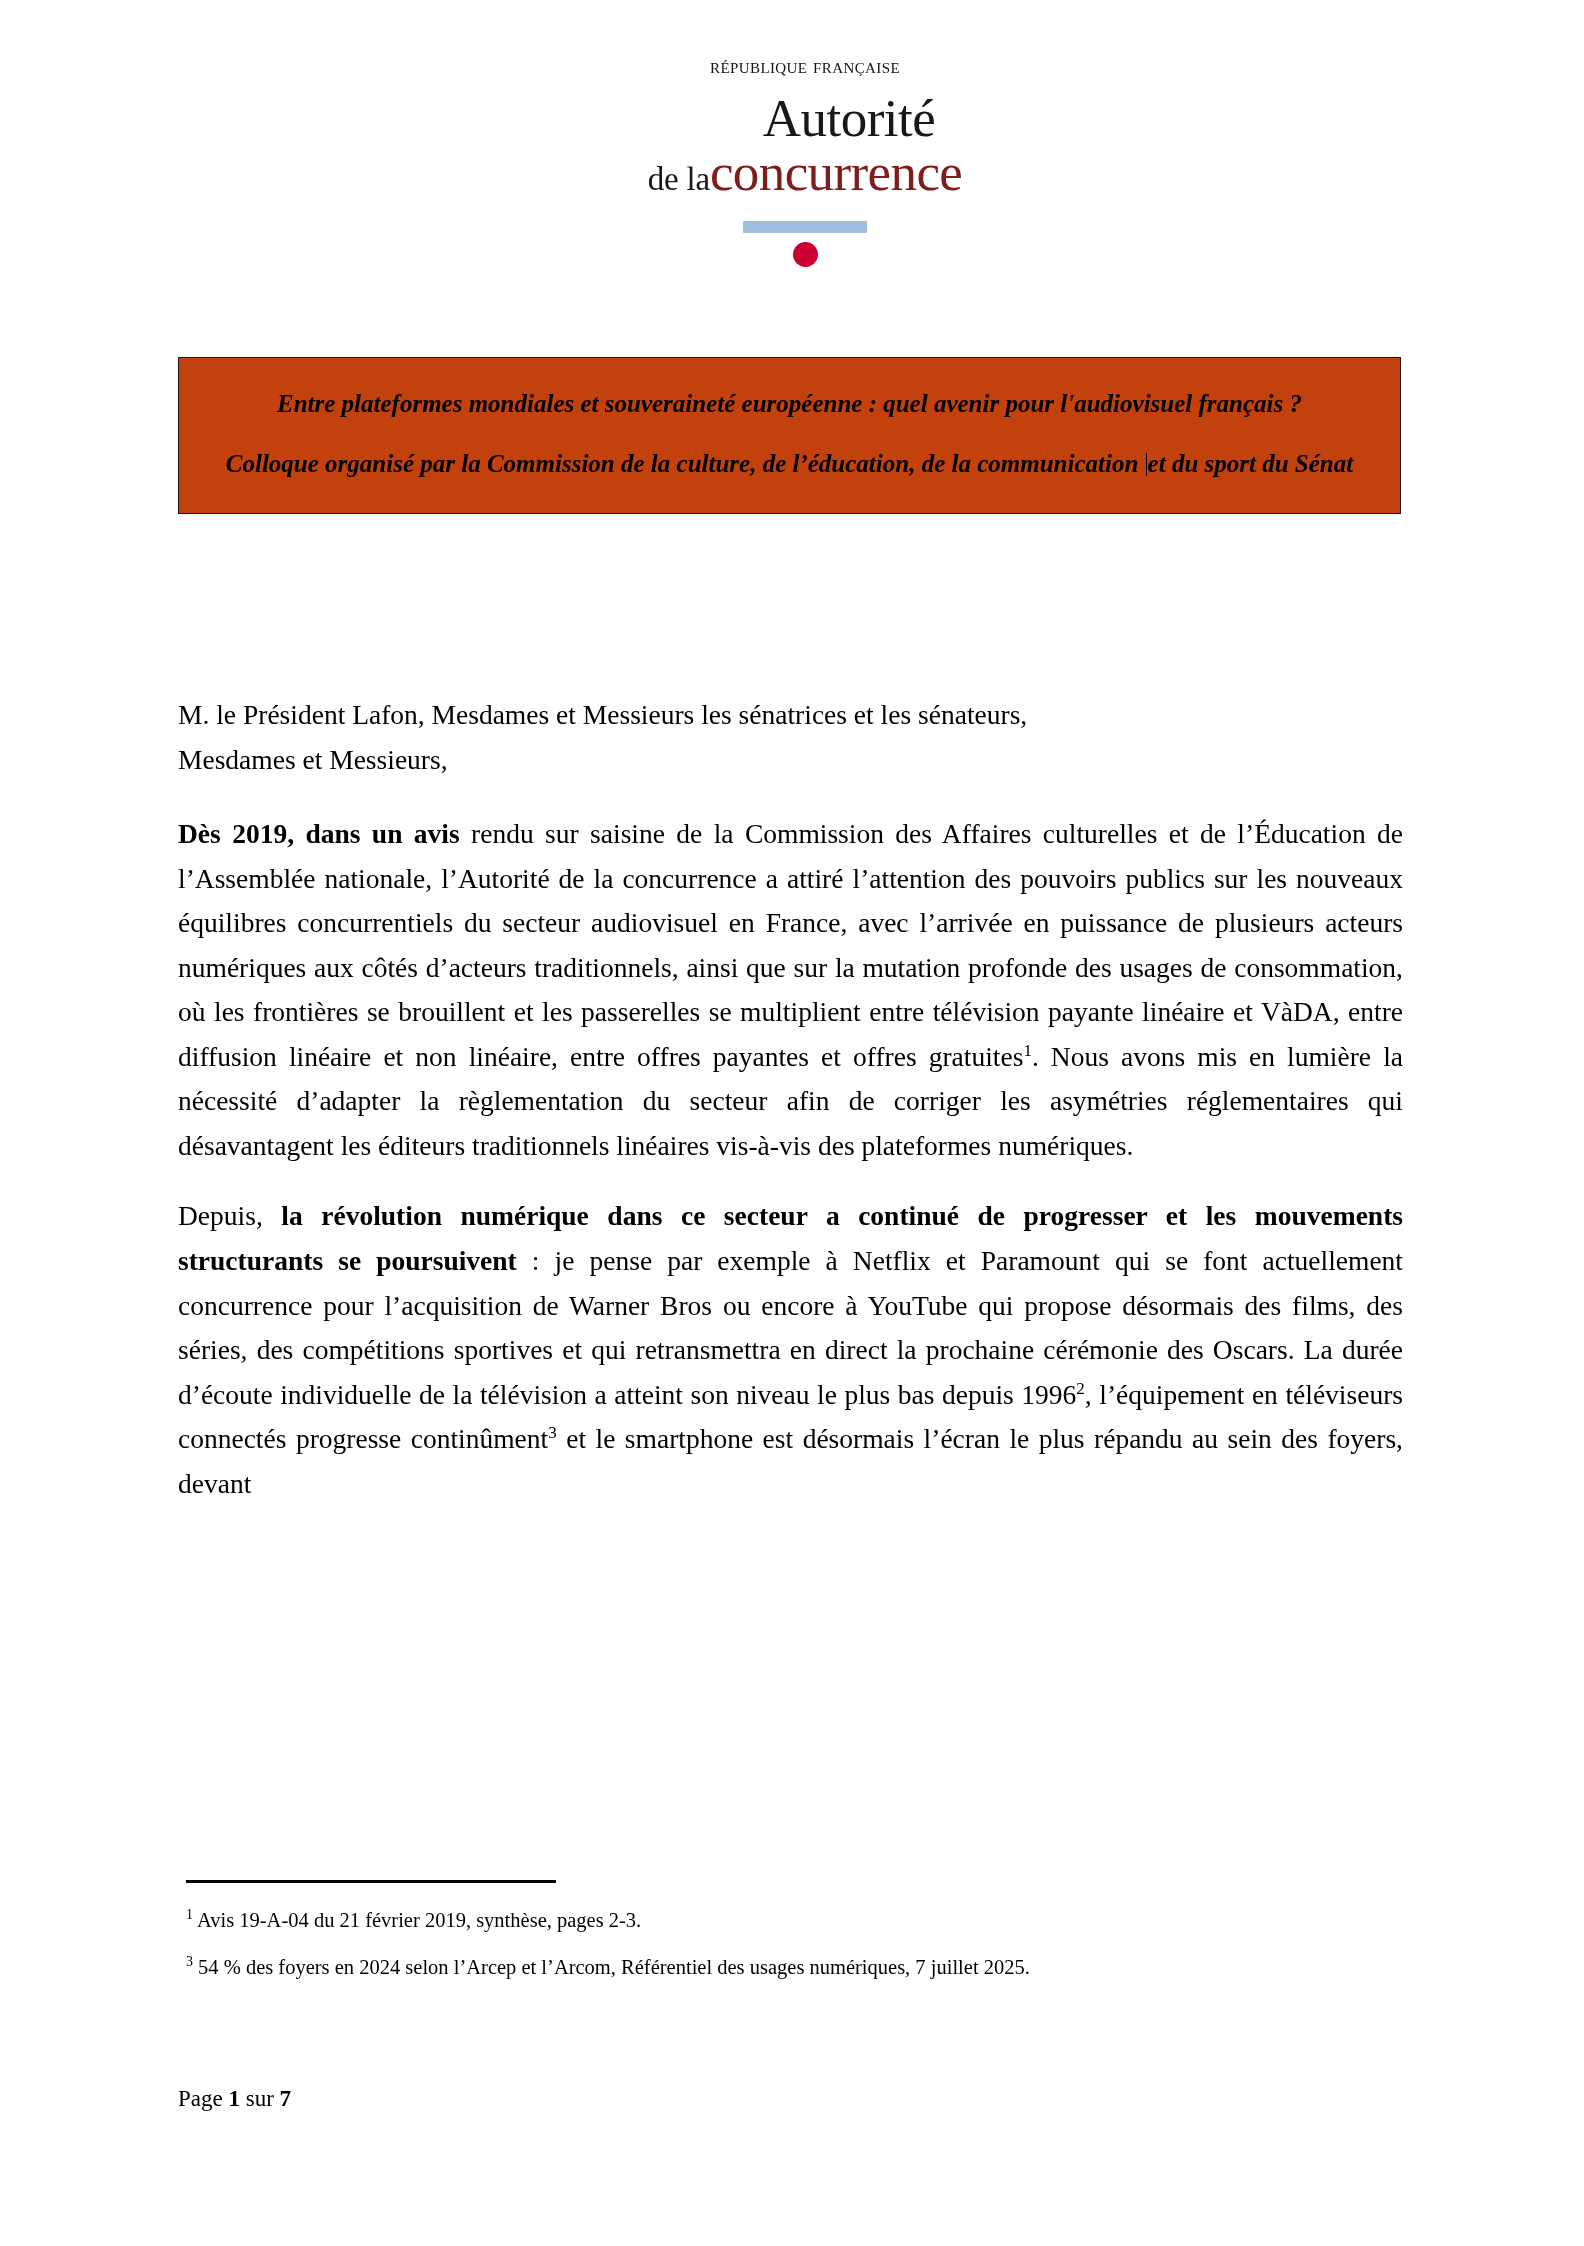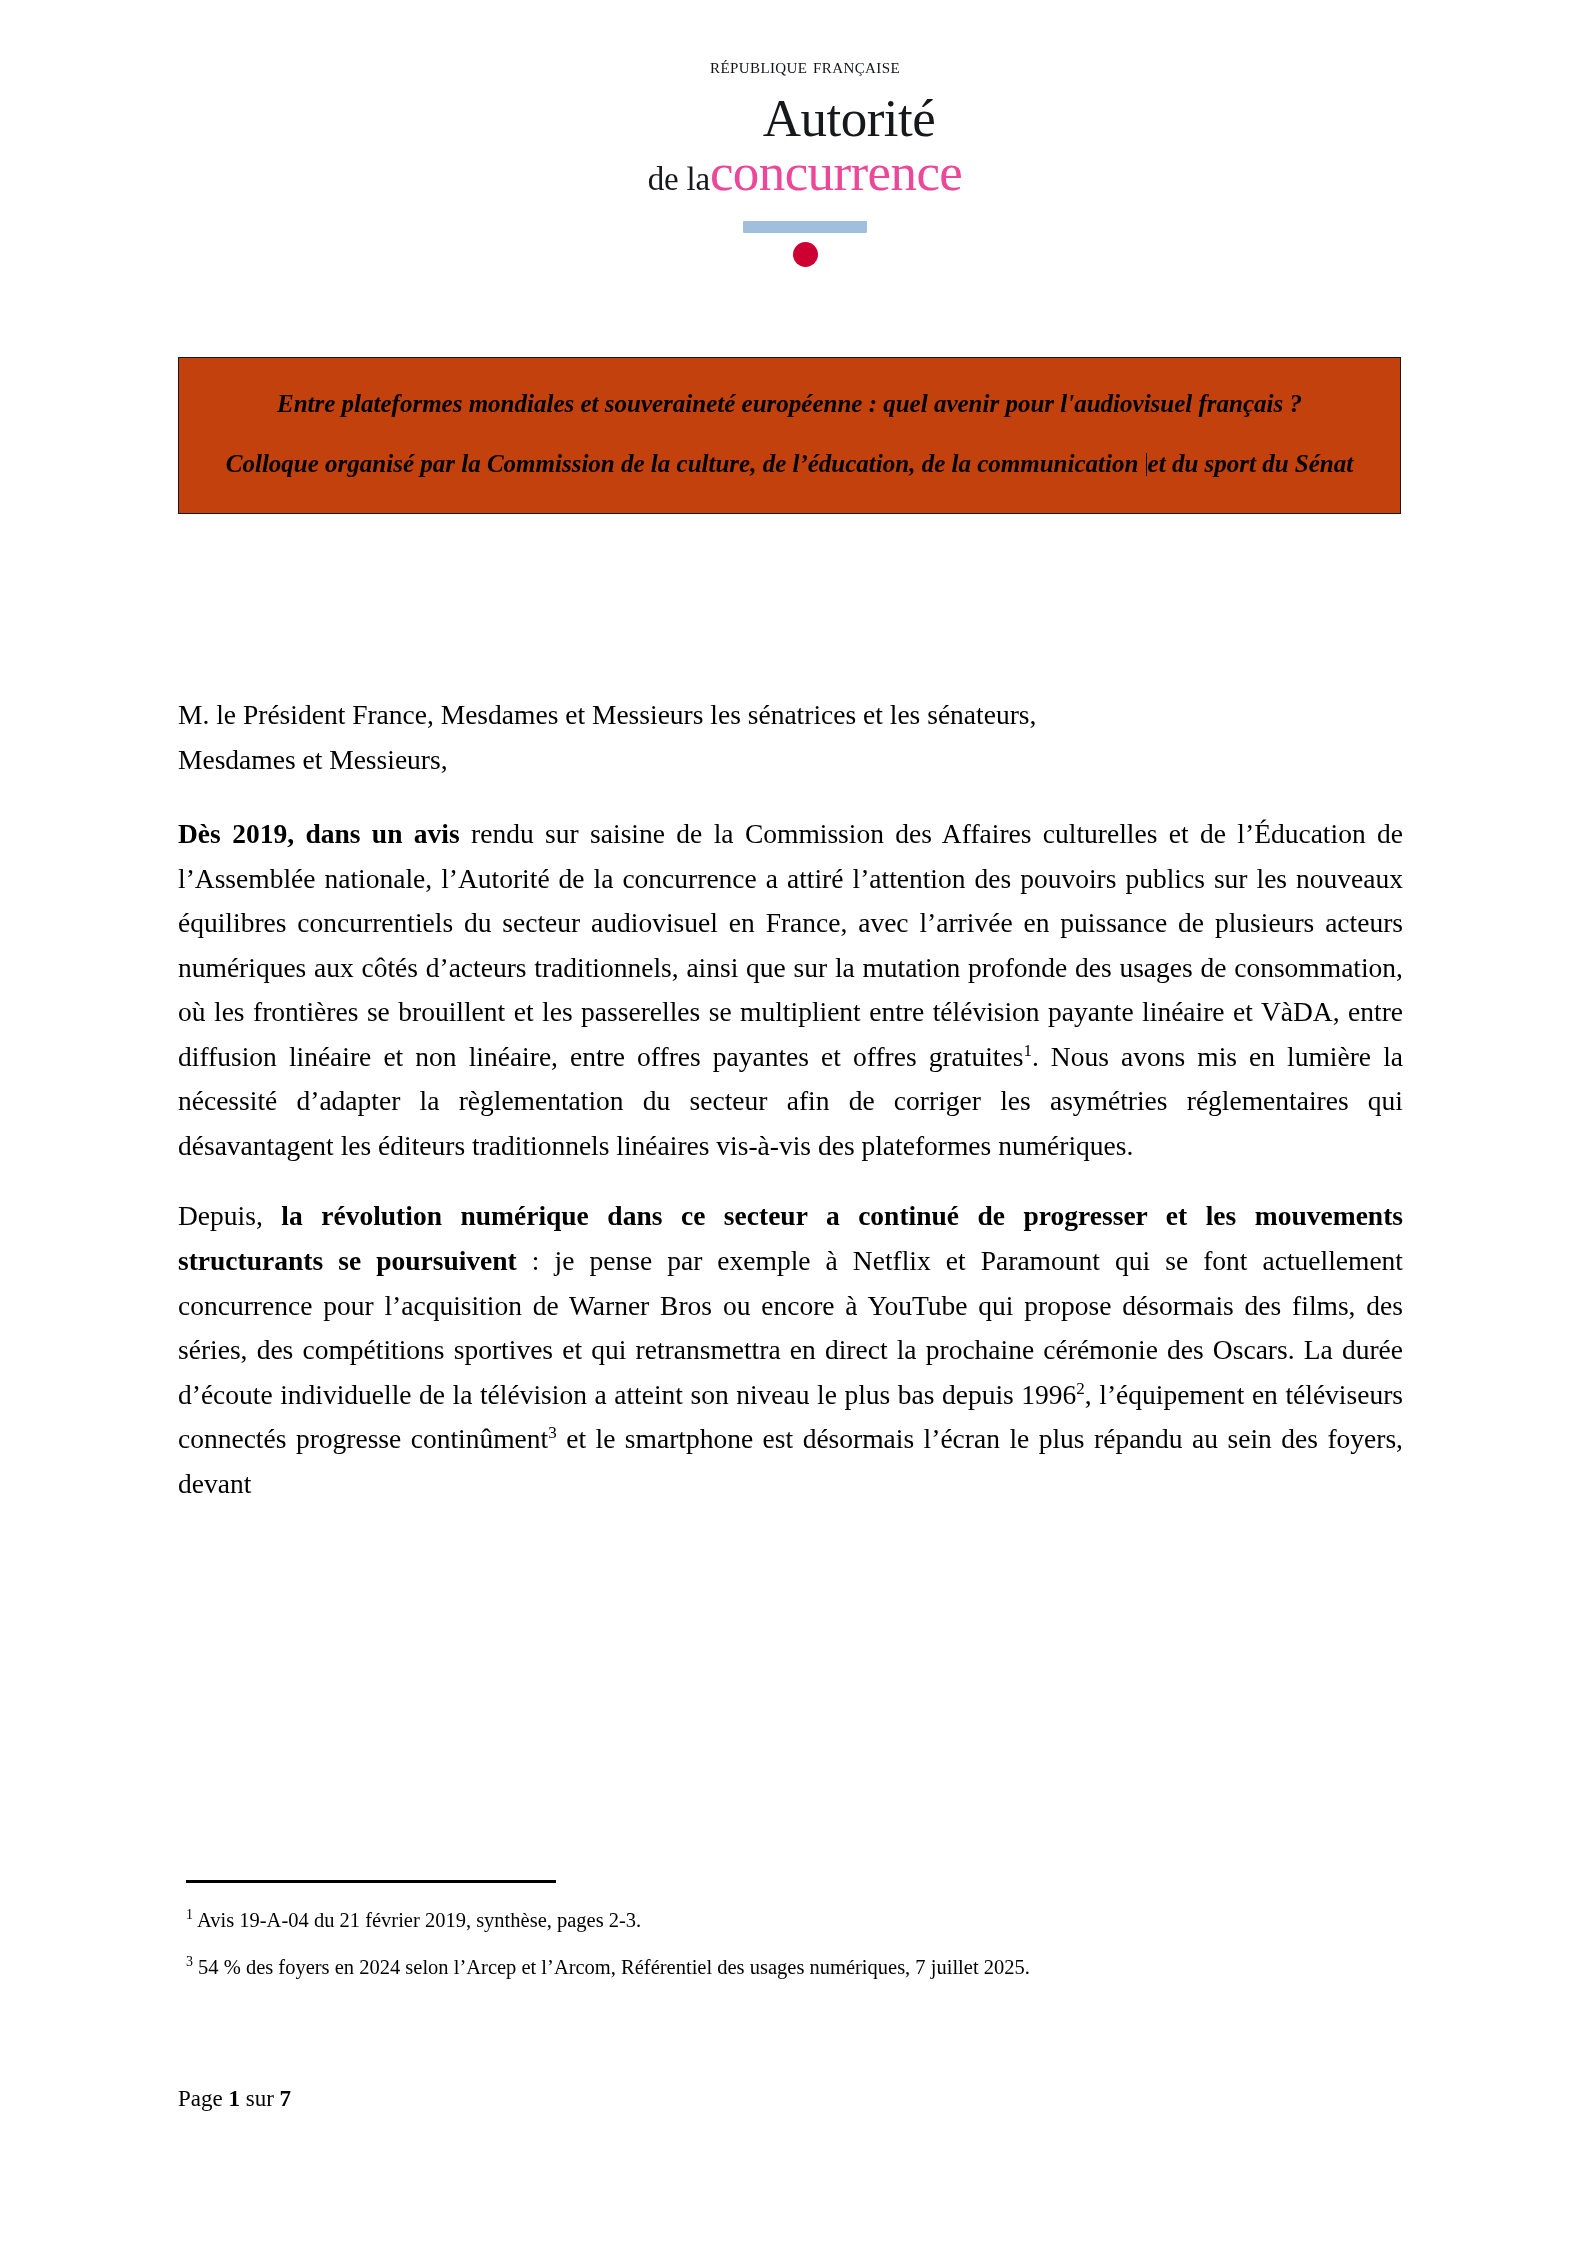--- a/index.html
+++ b/index.html
@@ -63,21 +63,21 @@
     line-height: 1.02;
   }
   .wm-dela {
     font-size: 33px;
     color: #17181c;
     vertical-align: baseline;
     letter-spacing: -0.2px;
   }
   .wm-conc {
     font-size: 53px;
-    color: #ec4899;
+    color: #7f1d1d;
     letter-spacing: -0.6px;
   }
   .logo-bar {
     width: 124px;
     height: 12px;
     background: #9fbfdc;
     margin: 18px auto 0 auto;
     border-radius: 1px;
   }
   .logo-dot {
@@ -213,21 +213,21 @@
   </div>
 
   <div class="title-box">
     <p class="title-line-1">Entre plateformes mondiales et souveraineté européenne : quel avenir pour l'audiovisuel français ?</p>
     <p class="title-line-2"><span>Colloque organisé par la Commission de la culture, de l’éducation, de la communication </span><span class="caret"></span><span>et du sport du Sénat</span></p>
   </div>
 
   <div class="body-col">
 
     <p class="salutation">
-      <span>M. le Président France, Mesdames et Messieurs les sénatrices et les sénateurs,</span><br>
+      <span>M. le Président Lafon, Mesdames et Messieurs les sénatrices et les sénateurs,</span><br>
       <span>Mesdames et Messieurs,</span>
     </p>
 
     <p><b>Dès 2019, dans un avis</b><span> rendu sur saisine de la Commission des Affaires culturelles et de l’Éducation de l’Assemblée nationale, l’Autorité de la concurrence a attiré l’attention des pouvoirs publics sur les nouveaux équilibres concurrentiels du secteur audiovisuel en France, avec l’arrivée en puissance de plusieurs acteurs numériques aux côtés d’acteurs traditionnels, ainsi que sur la mutation profonde des usages de consommation, où les frontières se brouillent et les passerelles se multiplient entre télévision payante linéaire et VàDA, entre diffusion linéaire et non linéaire, entre offres payantes et offres gratuites</span><sup>1</sup><span>. Nous avons mis en lumière la nécessité d’adapter la règlementation du secteur afin de corriger les asymétries réglementaires qui désavantagent les éditeurs traditionnels linéaires vis-à-vis des plateformes numériques.</span></p>
 
     <p><span>Depuis, </span><b>la révolution numérique dans ce secteur a continué de progresser et les mouvements structurants se poursuivent</b><span> : je pense par exemple à Netflix et Paramount qui se font actuellement concurrence pour l’acquisition de Warner Bros ou encore à YouTube qui propose désormais des films, des séries, des compétitions sportives et qui retransmettra en direct la prochaine cérémonie des Oscars. La durée d’écoute individuelle de la télévision a atteint son niveau le plus bas depuis 1996</span><sup>2</sup><span>, l’équipement en téléviseurs connectés progresse continûment</span><sup>3</sup><span> et le smartphone est désormais l’écran le plus répandu au sein des foyers, devant</span></p>
 
   </div>
 
   <div class="footnotes">

